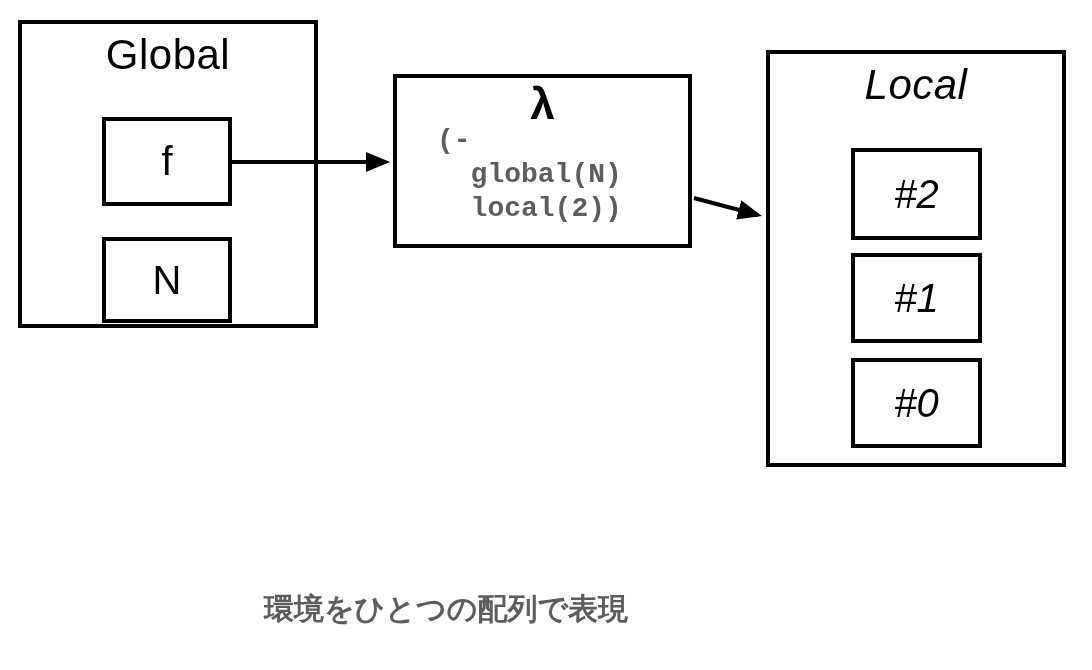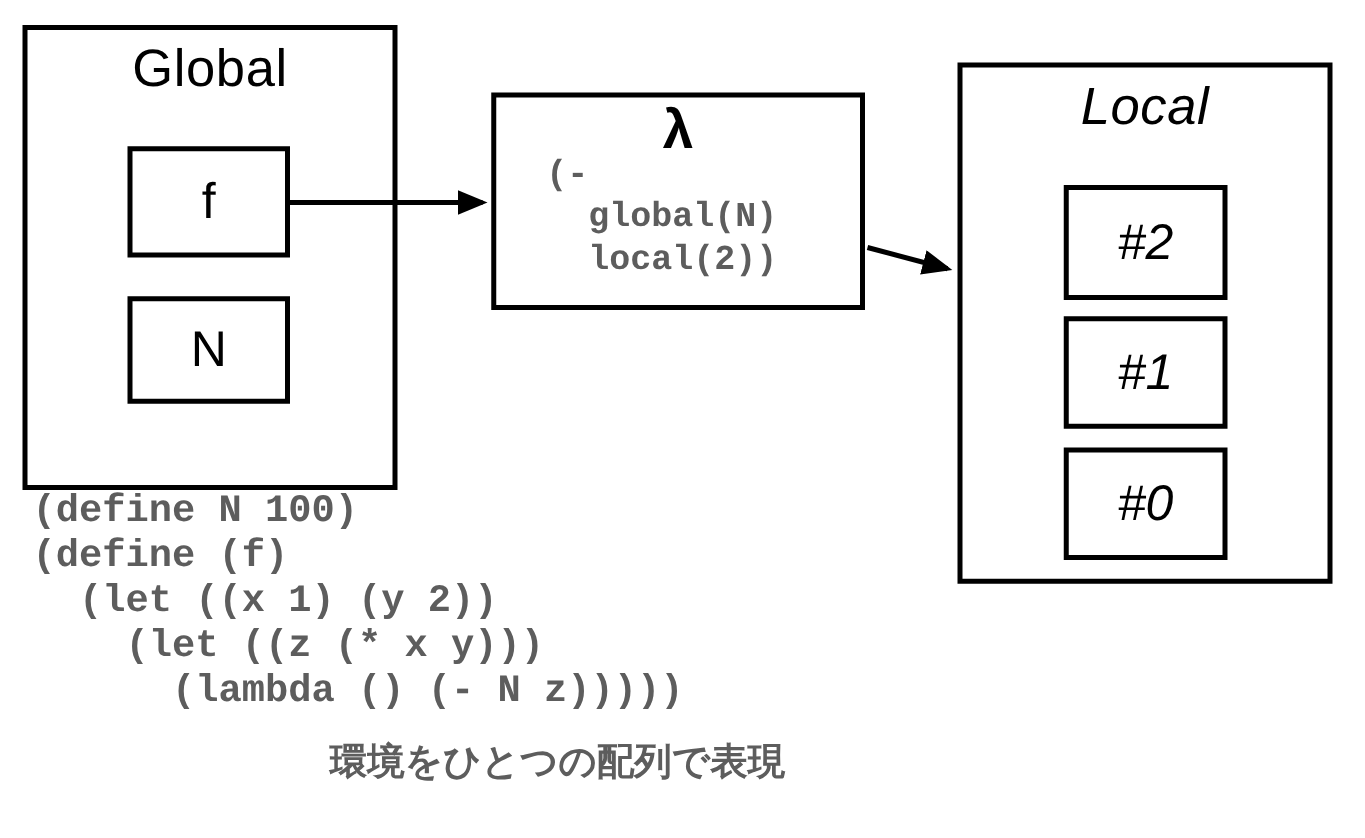--- a/index.html
+++ b/index.html
@@ -35,21 +35,21 @@
     position: absolute;
     border: 4px solid #000000;
     background: #ffffff;
     box-sizing: border-box;
     display: flex;
     align-items: center;
     justify-content: center;
     font-size: 40px;
     color: #000000;
   }
-  #global-frame { left: 18px; top: 20px; width: 300px; height: 372px; }
+  #global-frame { left: 18px; top: 20px; width: 300px; height: 308px; }
   #global-slot-f { left: 80px; top: 93px; width: 130px; height: 89px; }
   #global-slot-n { left: 80px; top: 213px; width: 130px; height: 86px; }
 
   #closure-box {
     position: absolute;
     left: 393px; top: 74px; width: 299px; height: 174px;
     border: 4px solid #000000;
     background: #ffffff;
     box-sizing: border-box;
   }
@@ -144,21 +144,16 @@
   <svg class="arrows-layer" width="1092" height="670" viewBox="0 0 1092 670" xmlns="http://www.w3.org/2000/svg">
     <defs>
       <marker id="arrowhead" markerWidth="6.5" markerHeight="6" refX="5" refY="2.5" orient="auto" markerUnits="strokeWidth">
         <path d="M0,0 L6,2.5 L0,5 Z" fill="#000000"></path>
       </marker>
     </defs>
     <line x1="232" y1="162" x2="386" y2="162" stroke="#000000" stroke-width="4" marker-end="url(#arrowhead)"></line>
     <line x1="694" y1="198" x2="758" y2="215" stroke="#000000" stroke-width="4" marker-end="url(#arrowhead)"></line>
   </svg>
 
-  <pre class="source-code">(define N 100)
-(define (f)
-  (let ((x 1) (y 2))
-    (let ((z (* x y)))
-      (lambda () (- N z)))))</pre>
 
   <div class="caption">環境をひとつの配列で表現</div>
 
 </div>
 
 </body></html>

